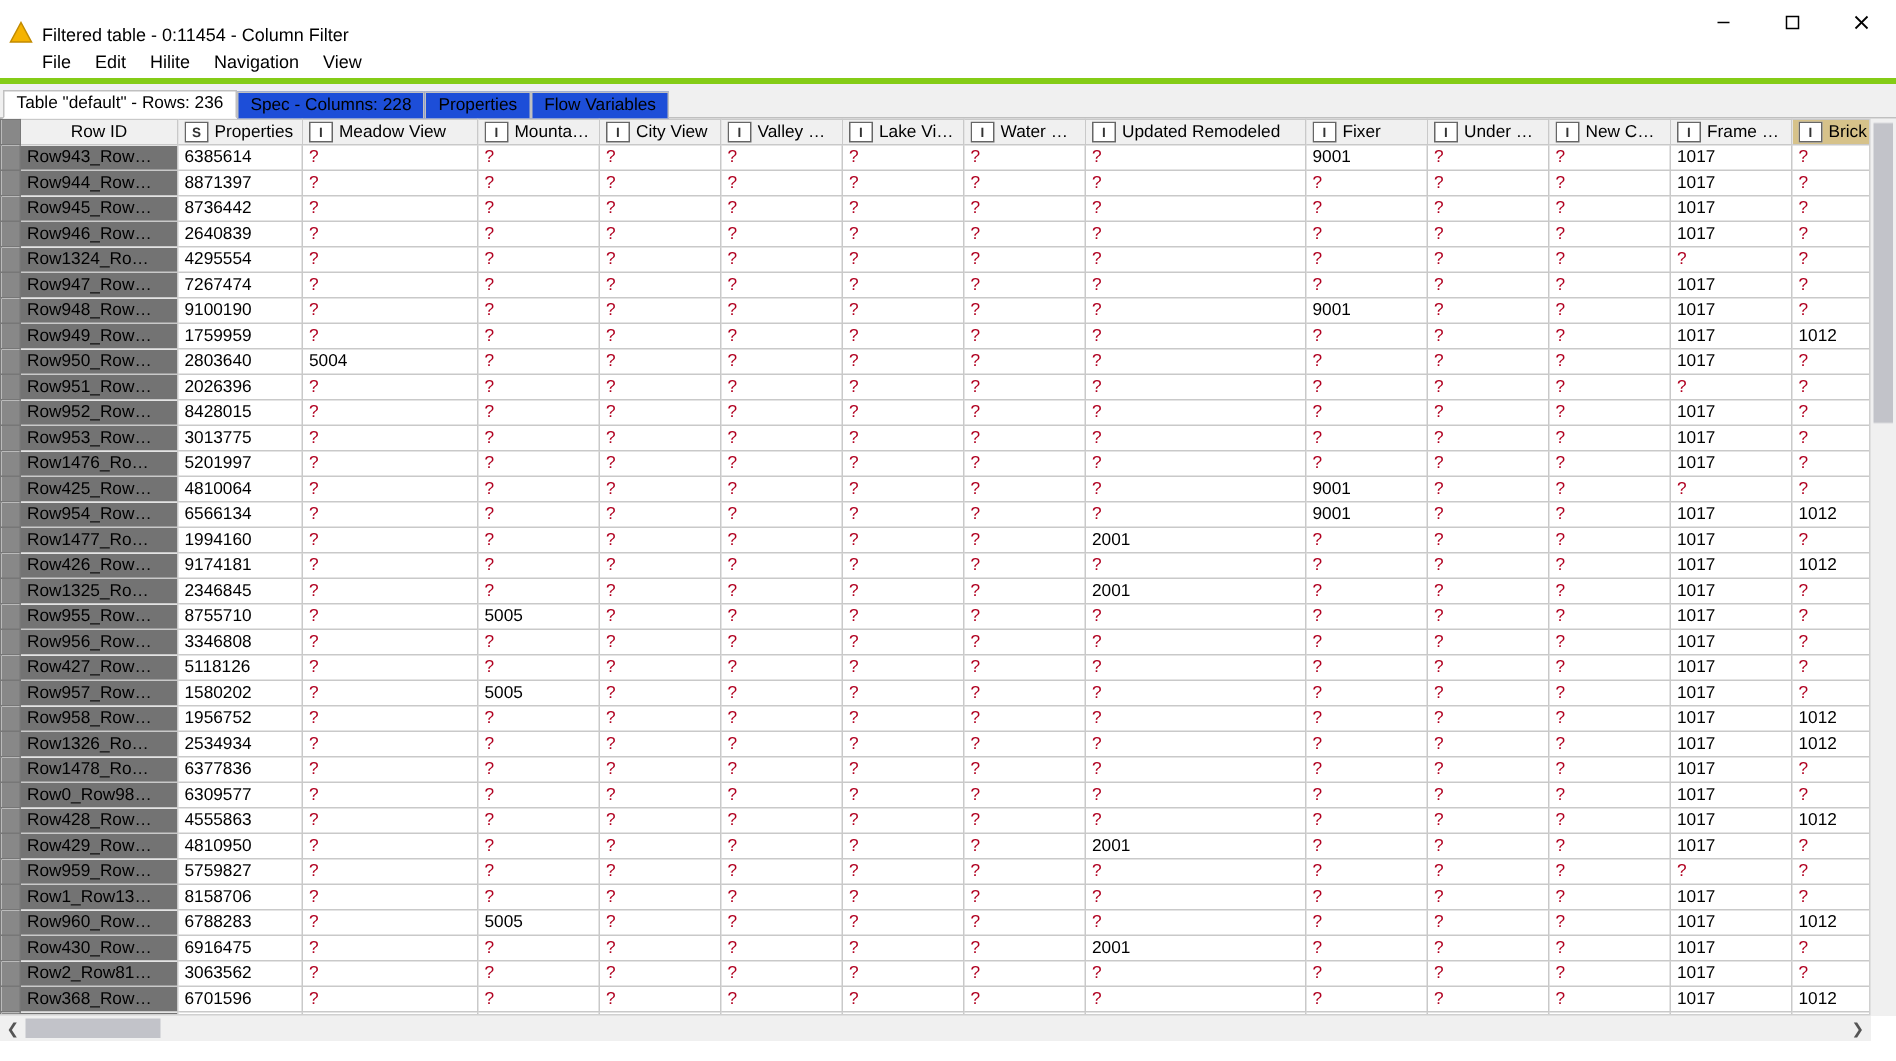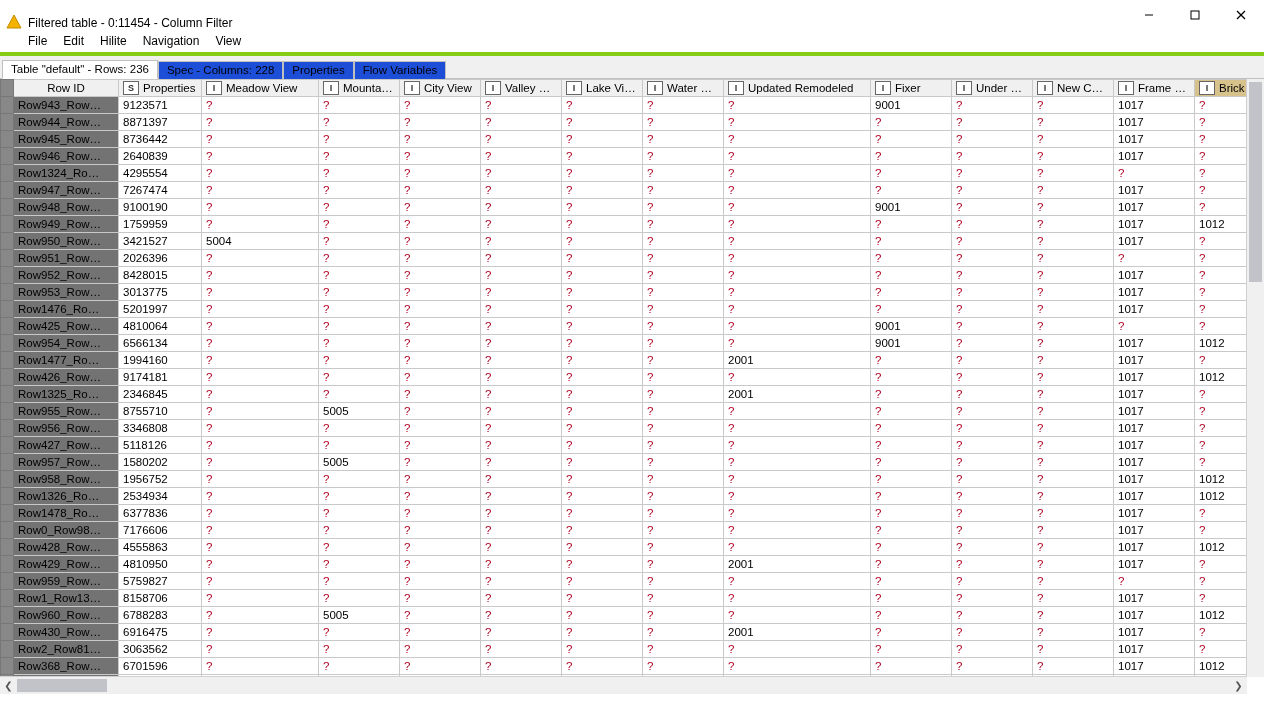--- a/index.html
+++ b/index.html
@@ -342,21 +342,21 @@
                 <span class="col-icon">I</span>
                 <span class="th-label">Brick Siding</span>
               </div>
             </th>
           </tr>
         </thead>
       <tbody id="tbody">
           <tr>
             <td class="rowstub"></td>
             <td class="rowhdr">Row943_Row…</td>
-            <td>9123571</td>
+            <td>6385614</td>
             <td class="qm">?</td>
             <td class="qm">?</td>
             <td class="qm">?</td>
             <td class="qm">?</td>
             <td class="qm">?</td>
             <td class="qm">?</td>
             <td class="qm">?</td>
             <td>9001</td>
             <td class="qm">?</td>
             <td class="qm">?</td>
@@ -478,21 +478,21 @@
             <td class="qm">?</td>
             <td class="qm">?</td>
             <td class="qm">?</td>
             <td class="qm">?</td>
             <td>1017</td>
             <td>1012</td>
           </tr>
           <tr>
             <td class="rowstub"></td>
             <td class="rowhdr">Row950_Row…</td>
-            <td>3421527</td>
+            <td>2803640</td>
             <td>5004</td>
             <td class="qm">?</td>
             <td class="qm">?</td>
             <td class="qm">?</td>
             <td class="qm">?</td>
             <td class="qm">?</td>
             <td class="qm">?</td>
             <td class="qm">?</td>
             <td class="qm">?</td>
             <td class="qm">?</td>
@@ -767,21 +767,21 @@
             <td class="qm">?</td>
             <td class="qm">?</td>
             <td class="qm">?</td>
             <td class="qm">?</td>
             <td>1017</td>
             <td class="qm">?</td>
           </tr>
           <tr>
             <td class="rowstub"></td>
             <td class="rowhdr">Row0_Row98…</td>
-            <td>7176606</td>
+            <td>6309577</td>
             <td class="qm">?</td>
             <td class="qm">?</td>
             <td class="qm">?</td>
             <td class="qm">?</td>
             <td class="qm">?</td>
             <td class="qm">?</td>
             <td class="qm">?</td>
             <td class="qm">?</td>
             <td class="qm">?</td>
             <td class="qm">?</td>

